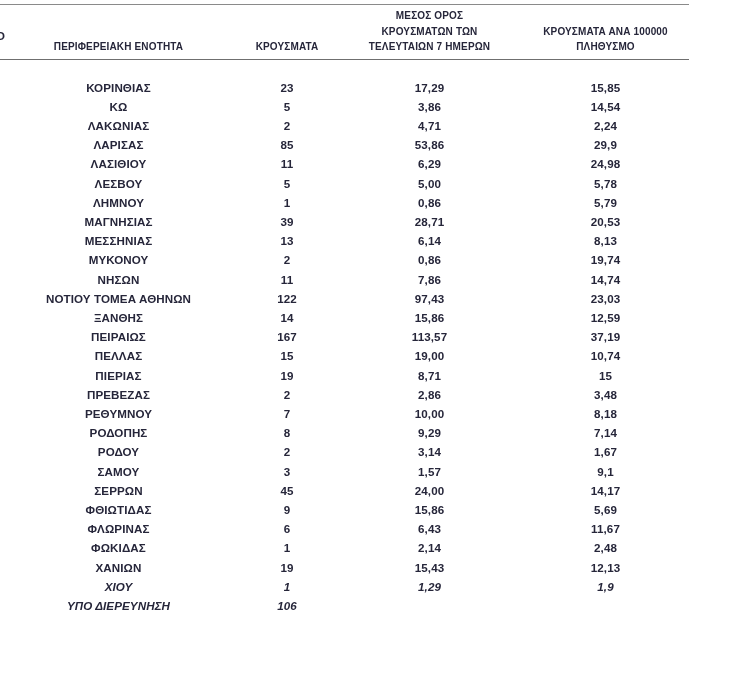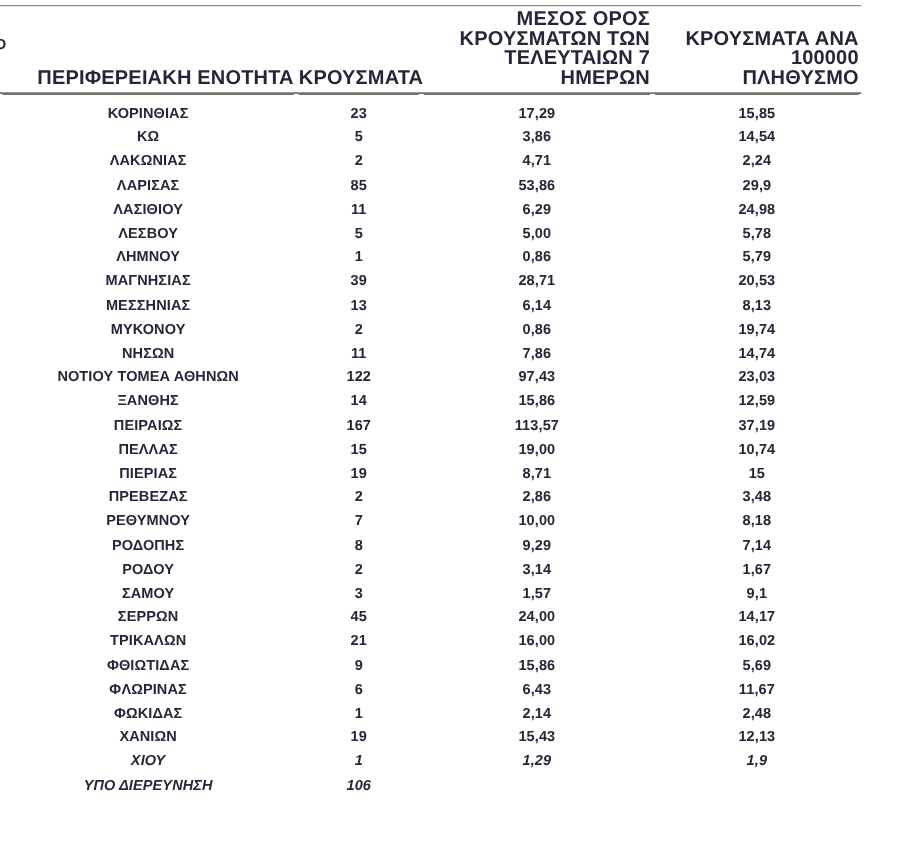--- a/index.html
+++ b/index.html
@@ -54,24 +54,24 @@
     border-collapse: collapse;
     table-layout: fixed;
   }
 
   table.data col.c-name  { width: 237px; }
   table.data col.c-cases { width: 100px; }
   table.data col.c-avg   { width: 185px; }
   table.data col.c-rate  { width: 167px; }
 
   thead th {
-    font-size: 16px;
+    font-size: 10px;
     font-weight: 700;
     letter-spacing: .15px;
-    text-align: right;
+    text-align: center;
     vertical-align: bottom;
     padding: 0 2px 4px 2px;
     line-height: 15.5px;
     color: #26263a;
     
     border-bottom: 1px solid #6f6f6f;
     box-shadow: 0 3px 0 -2px #6f6f6f;
   }
   thead th.h-name  { padding-bottom: 4px; }
 
@@ -82,21 +82,21 @@
     text-align: center;
     line-height: 19.2px;
     height: 19.2px;
     padding: 0 2px;
     color: #26263a;
     white-space: nowrap;
   }
   tbody tr.italic td {
     font-style: italic;
   }
-  tbody tr:first-child td { padding-top: 6px; }
+  tbody tr:first-child td { padding-top: 18px; }
 </style>
 </head>
 <body>
 
 <div class="sheet">
 
   <div class="top-rule"></div>
 
   <div class="clipped-glyph">Ο</div>
 
@@ -253,26 +253,20 @@
           <td>1,57</td>
           <td>9,1</td>
         </tr>
         <tr>
           <td>ΣΕΡΡΩΝ</td>
           <td>45</td>
           <td>24,00</td>
           <td>14,17</td>
         </tr>
         <tr>
-          <td>ΤΡΙΚΑΛΩΝ</td>
-          <td>21</td>
-          <td>16,00</td>
-          <td>16,02</td>
-        </tr>
-        <tr>
           <td>ΦΘΙΩΤΙΔΑΣ</td>
           <td>9</td>
           <td>15,86</td>
           <td>5,69</td>
         </tr>
         <tr>
           <td>ΦΛΩΡΙΝΑΣ</td>
           <td>6</td>
           <td>6,43</td>
           <td>11,67</td>

